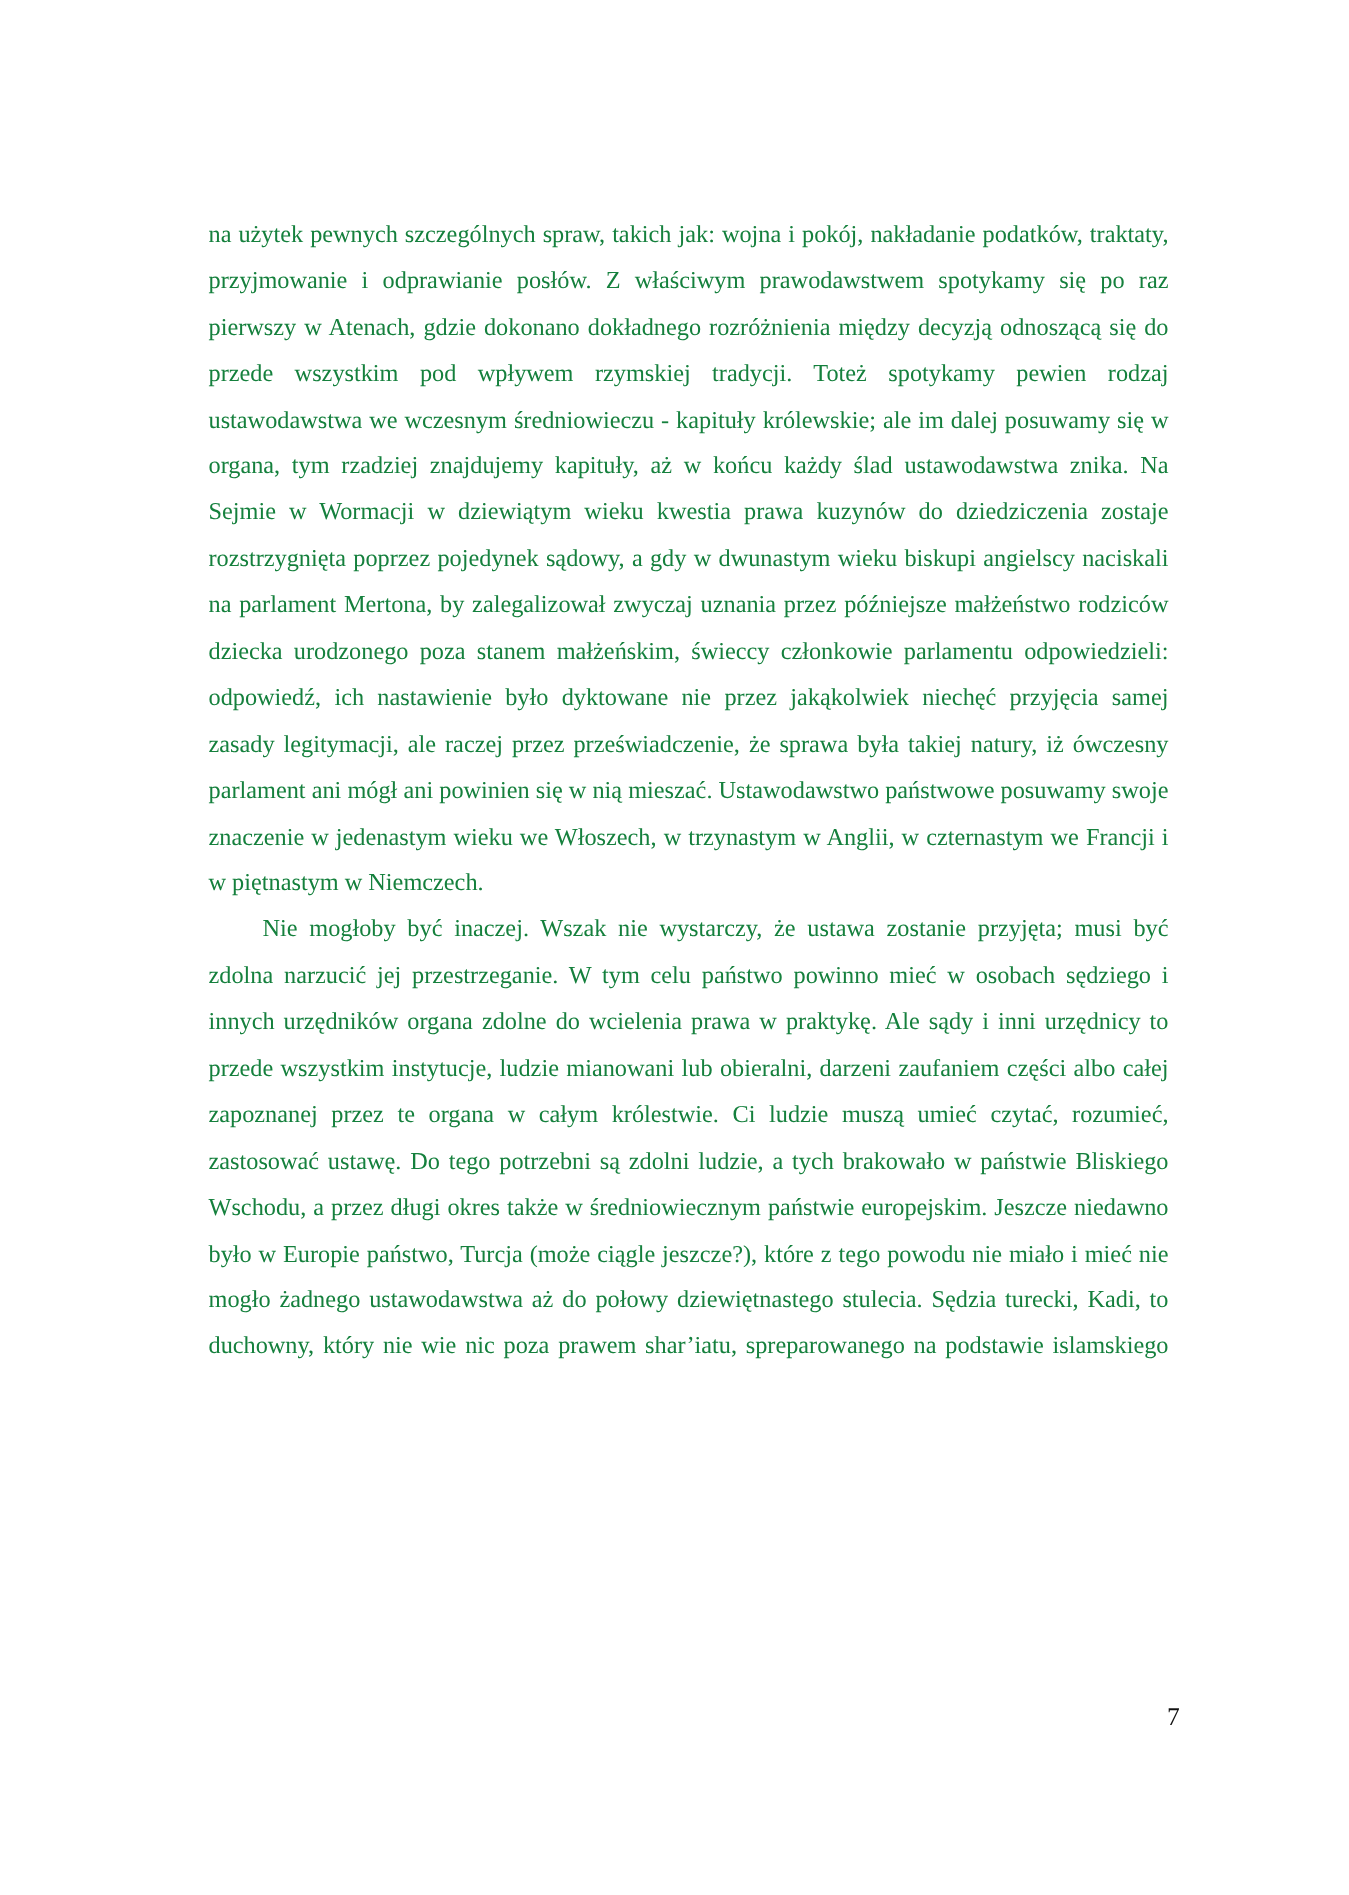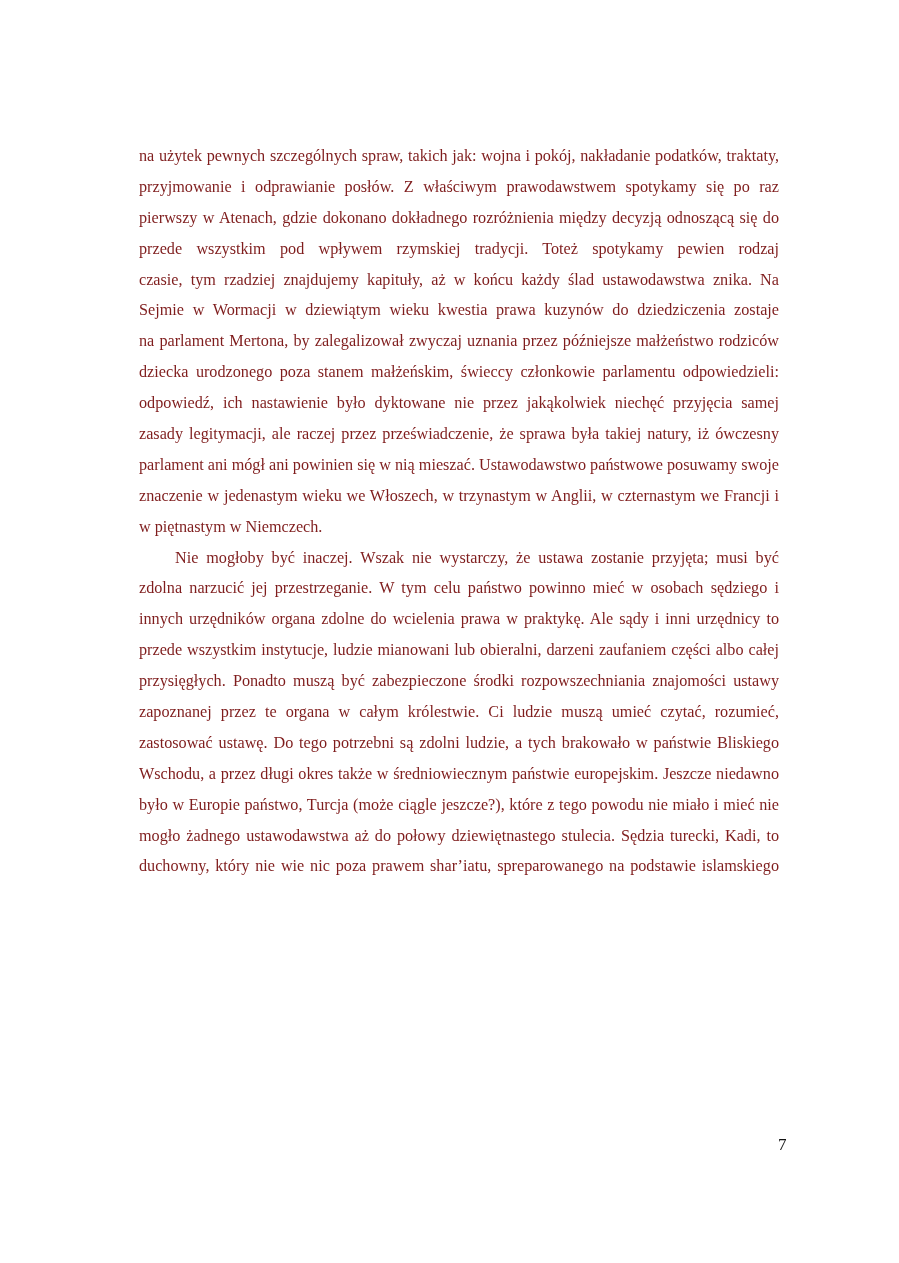--- a/index.html
+++ b/index.html
@@ -1,20 +1,20 @@
 <!DOCTYPE html>
 <html><head>
 <meta charset="utf-8">
 <style>
   html, body { margin: 0; padding: 0; background: #ffffff; }
   body { width: 899px; height: 1263px; position: relative; overflow: hidden; }
   .page { position: absolute; left: 0; top: 0; width: 899px; height: 1263px; background: #fff; }
   .text-block {
     position: absolute; left: 139px; top: 141px; width: 640px;
-    font-family: "Liberation Serif", serif; font-size: 16.2px; color: #7f1d1d;
+    font-family: "Liberation Serif", serif; font-size: 16.2px; color: #15803d;
   }
   .line {
     height: 30.9px; line-height: 30.9px; white-space: nowrap;
     text-align: justify; text-align-last: justify;
   }
   .line.last { text-align-last: left; }
   .line.indent { padding-left: 36px; }
   .page-number {
     position: absolute; left: 778px; top: 1135px;
     font-family: "Liberation Serif", serif; font-size: 17px; color: #111;
@@ -23,36 +23,37 @@
 </head>
 <body>
 
 <div class="page">
   <div class="text-block" id="text-block">
       <div>
         <div class="line">na użytek pewnych szczególnych spraw, takich jak: wojna i pokój, nakładanie podatków, traktaty,</div>
         <div class="line">przyjmowanie i odprawianie posłów. Z właściwym prawodawstwem spotykamy się po raz</div>
         <div class="line">pierwszy w Atenach, gdzie dokonano dokładnego rozróżnienia między decyzją odnoszącą się do</div>
         <div class="line">przede wszystkim pod wpływem rzymskiej tradycji. Toteż spotykamy pewien rodzaj</div>
-        <div class="line">czasie, tym rzadziej znajdujemy kapituły, aż w końcu każdy ślad ustawodawstwa znika. Na</div>
+        <div class="line">ustawodawstwa we wczesnym średniowieczu - kapituły królewskie; ale im dalej posuwamy się w</div>
+        <div class="line">organa, tym rzadziej znajdujemy kapituły, aż w końcu każdy ślad ustawodawstwa znika. Na</div>
         <div class="line">Sejmie w Wormacji w dziewiątym wieku kwestia prawa kuzynów do dziedziczenia zostaje</div>
+        <div class="line">rozstrzygnięta poprzez pojedynek sądowy, a gdy w dwunastym wieku biskupi angielscy naciskali</div>
         <div class="line">na parlament Mertona, by zalegalizował zwyczaj uznania przez późniejsze małżeństwo rodziców</div>
         <div class="line">dziecka urodzonego poza stanem małżeńskim, świeccy członkowie parlamentu odpowiedzieli:</div>
         <div class="line">odpowiedź, ich nastawienie było dyktowane nie przez jakąkolwiek niechęć przyjęcia samej</div>
         <div class="line">zasady legitymacji, ale raczej przez przeświadczenie, że sprawa była takiej natury, iż ówczesny</div>
         <div class="line">parlament ani mógł ani powinien się w nią mieszać. Ustawodawstwo państwowe posuwamy swoje</div>
         <div class="line">znaczenie w jedenastym wieku we Włoszech, w trzynastym w Anglii, w czternastym we Francji i</div>
         <div class="line last">w piętnastym w Niemczech.</div>
       </div>
       <div>
         <div class="line indent">Nie mogłoby być inaczej. Wszak nie wystarczy, że ustawa zostanie przyjęta; musi być</div>
         <div class="line">zdolna narzucić jej przestrzeganie. W tym celu państwo powinno mieć w osobach sędziego i</div>
         <div class="line">innych urzędników organa zdolne do wcielenia prawa w praktykę. Ale sądy i inni urzędnicy to</div>
         <div class="line">przede wszystkim instytucje, ludzie mianowani lub obieralni, darzeni zaufaniem części albo całej</div>
-        <div class="line">przysięgłych. Ponadto muszą być zabezpieczone środki rozpowszechniania znajomości ustawy</div>
         <div class="line">zapoznanej przez te organa w całym królestwie. Ci ludzie muszą umieć czytać, rozumieć,</div>
         <div class="line">zastosować ustawę. Do tego potrzebni są zdolni ludzie, a tych brakowało w państwie Bliskiego</div>
         <div class="line">Wschodu, a przez długi okres także w średniowiecznym państwie europejskim. Jeszcze niedawno</div>
         <div class="line">było w Europie państwo, Turcja (może ciągle jeszcze?), które z tego powodu nie miało i mieć nie</div>
         <div class="line">mogło żadnego ustawodawstwa aż do połowy dziewiętnastego stulecia. Sędzia turecki, Kadi, to</div>
         <div class="line">duchowny, który nie wie nic poza prawem shar’iatu, spreparowanego na podstawie islamskiego</div>
       </div>
     </div>
   <div class="page-number">7</div>
 </div>

